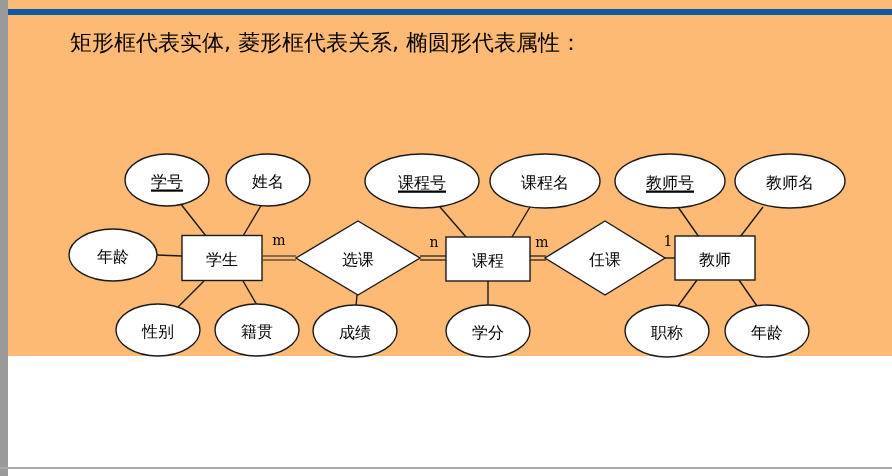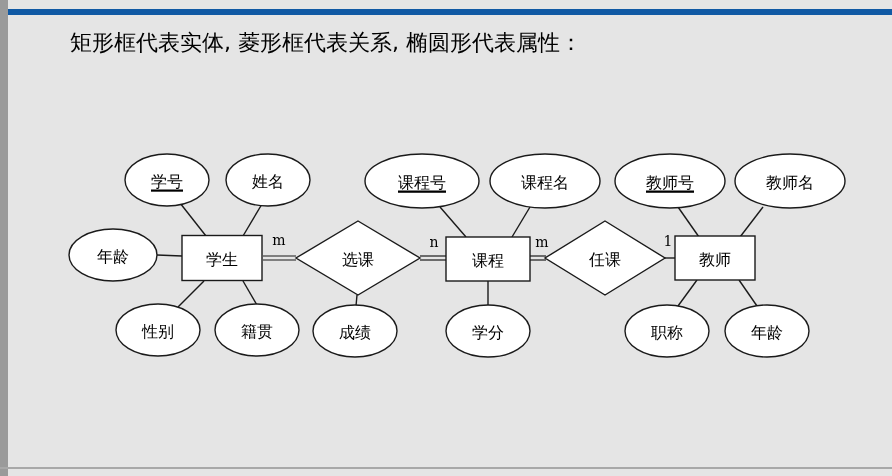--- a/index.html
+++ b/index.html
@@ -11,22 +11,22 @@
     width: 892px;
     height: 476px;
     position: relative;
     overflow: hidden;
     font-family: "DejaVu Sans", "Liberation Sans", sans-serif;
   }
   #slide {
     position: absolute;
     left: 0; top: 0;
     width: 892px;
-    height: 476px;
-    background: #e5e5e5;
+    height: 356px;
+    background: #fdba74;
   }
   
   .edge-left {
     position: absolute;
     left: 0; top: 0;
     width: 8px;
     height: 476px;
     background: #9a9a9a;
   }
   

